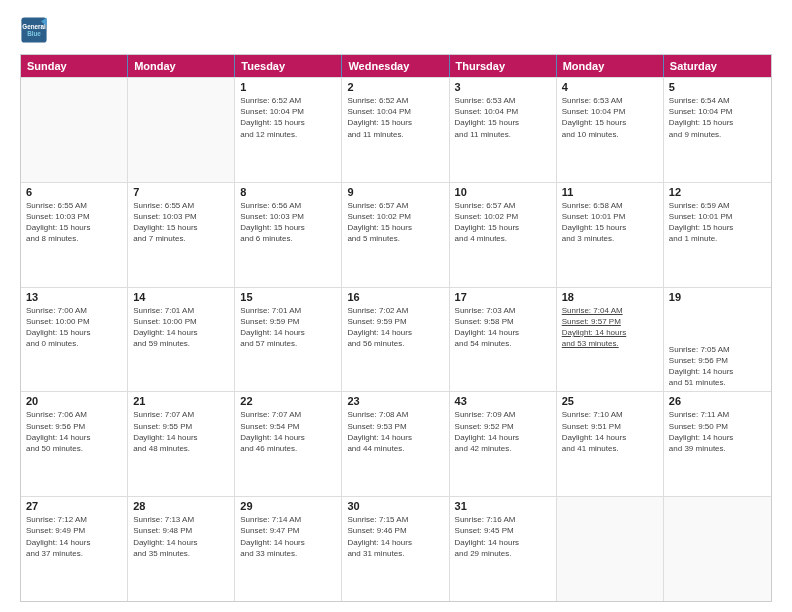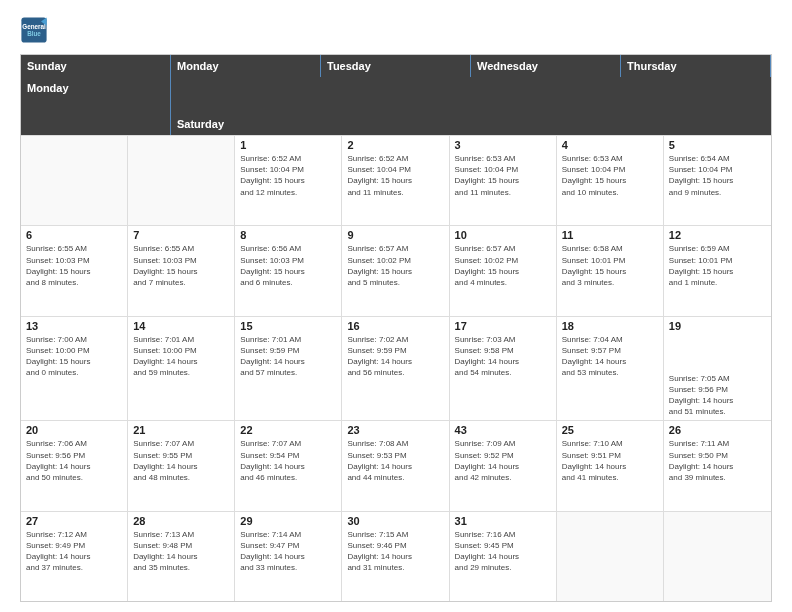--- a/index.html
+++ b/index.html
@@ -54,31 +54,31 @@
       color: #555;
     }
     .calendar {
       flex: 1;
       border: 1px solid #ccc;
       display: flex;
       flex-direction: column;
     }
     .cal-header-row {
       display: grid;
-      grid-template-columns: repeat(5, 1fr);
-      background: #404040;
+      grid-template-columns: repeat(7, 1fr);
+      background: #be185d;
     }
     .cal-header-cell {
       color: #fff;
       font-size: 11px;
       font-weight: bold;
       padding: 5px 6px;
       border-right: 1px solid #5588bb;
     }
-    .cal-header-cell:last-child { border-right: none; margin-top: 36px; }
+    .cal-header-cell:last-child { border-right: none; }
     .cal-body {
       flex: 1;
       display: flex;
       flex-direction: column;
     }
     .cal-row {
       display: grid;
       grid-template-columns: repeat(7, 1fr);
       flex: 1;
       border-top: 1px solid #ddd;
@@ -264,21 +264,21 @@
           </div>
           <div class="cal-cell">
             <span class="cell-day">17</span>
             <div class="cell-info" style="white-space: pre-line;">Sunrise: 7:03 AM
 Sunset: 9:58 PM
 Daylight: 14 hours
 and 54 minutes.</div>
           </div>
           <div class="cal-cell">
             <span class="cell-day">18</span>
-            <div class="cell-info" style="white-space: pre-line;">Sunrise: 7:04 AM
+            <div class="cell-info" style="white-space: pre-line; text-decoration: underline;">Sunrise: 7:04 AM
 Sunset: 9:57 PM
 Daylight: 14 hours
 and 53 minutes.</div>
           </div>
           <div class="cal-cell">
             <span class="cell-day">19</span>
             <div class="cell-info" style="white-space: pre-line; margin-top: 41px;">Sunrise: 7:05 AM
 Sunset: 9:56 PM
 Daylight: 14 hours
 and 51 minutes.</div>

